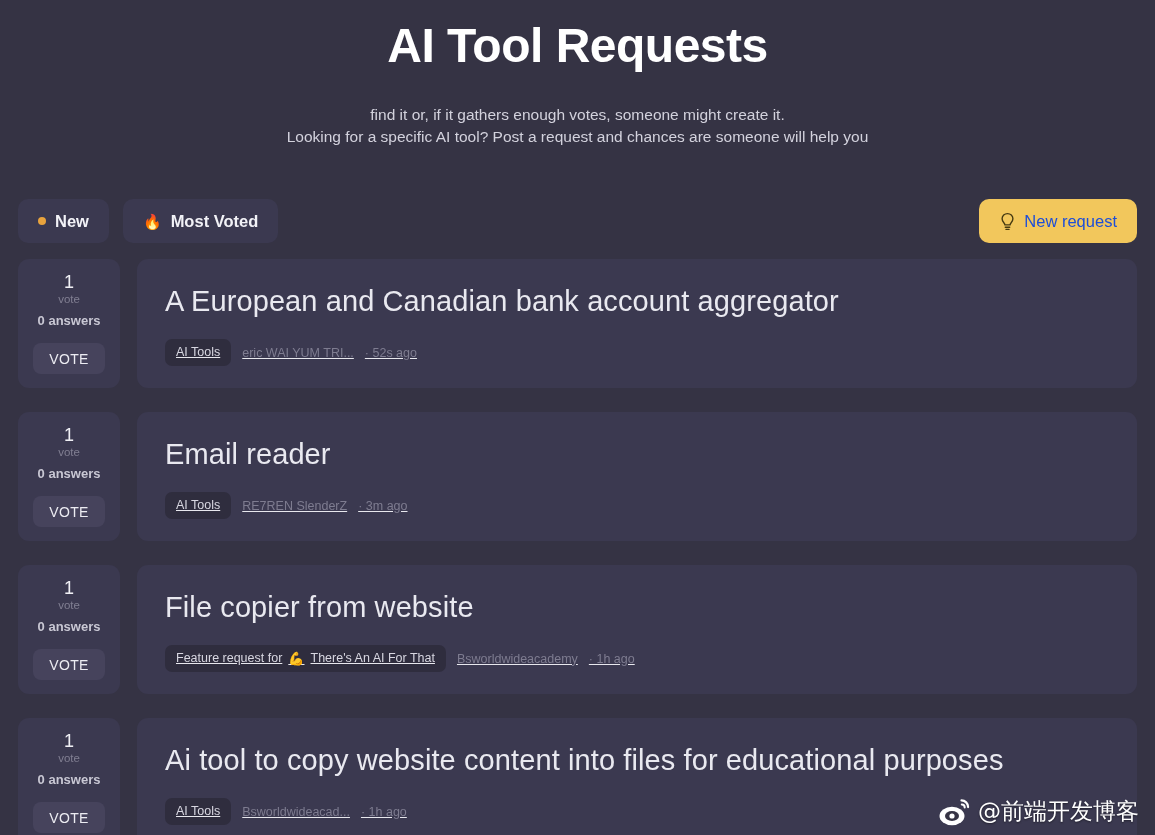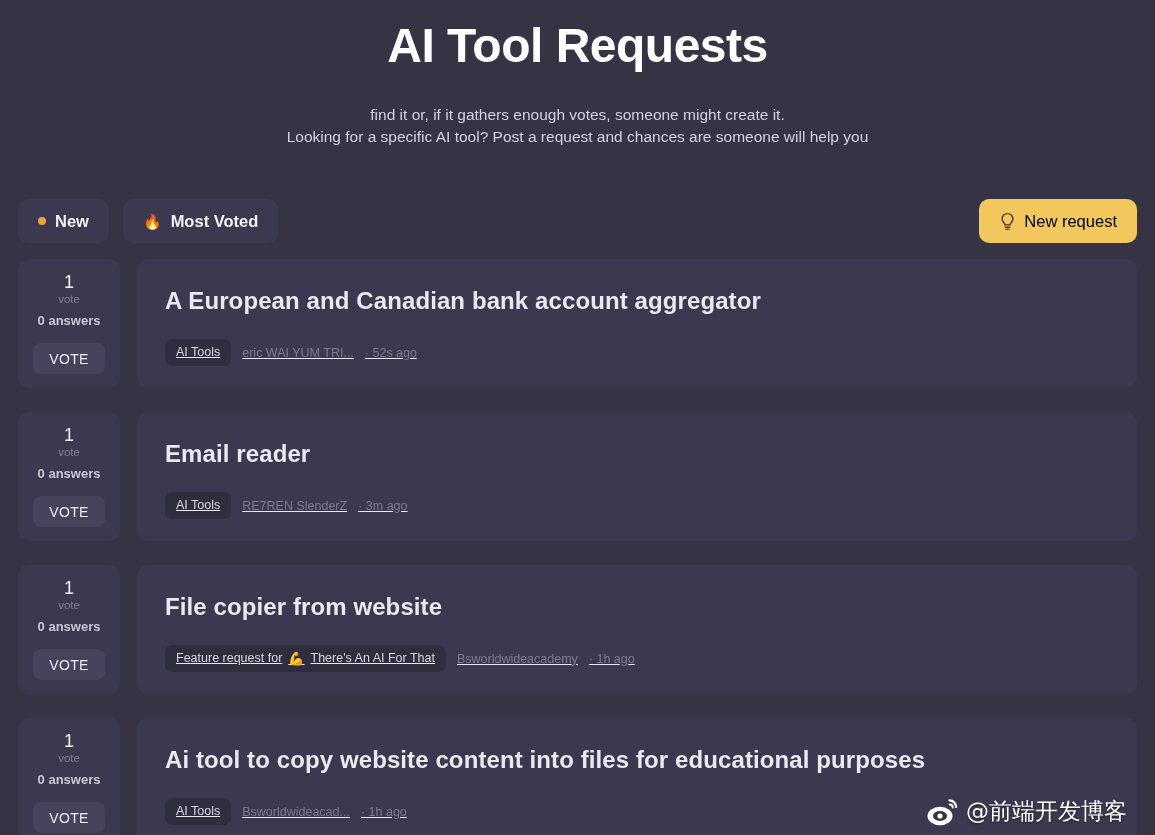--- a/index.html
+++ b/index.html
@@ -88,21 +88,21 @@
 
   .new-request-btn {
     display: flex;
     align-items: center;
     justify-content: center;
     gap: 8px;
     height: 44px;
     padding: 0 20px;
     border-radius: 10px;
     background: #f2c75c;
-    color: #000000;
+    color: #1d4ed8;
     font-size: 16.5px;
     font-weight: 500;
     cursor: pointer;
     user-select: none;
     border: none;
     font-family: "Liberation Sans", sans-serif;
   }
 
   .bulb-icon { display: block; flex: none; }
 
@@ -179,22 +179,22 @@
     background: #3b3950;
     border-radius: 11px;
     padding: 28px 26px 22px 28px;
     display: flex;
     flex-direction: column;
     justify-content: flex-start;
     cursor: pointer;
   }
 
   .request-title {
-    font-size: 24px;
-    font-weight: 700;
+    font-size: 29px;
+    font-weight: 400;
     color: #e9e9f0;
     line-height: 28px;
     letter-spacing: 0.1px;
   }
 
   .request-meta {
     margin-top: 24px;
     display: flex;
     align-items: center;
     gap: 11px;
@@ -223,21 +223,21 @@
   .meta-author {
     font-size: 12.5px;
     color: #7e7c90;
     line-height: 16px;
     white-space: nowrap;
   }
 
   
   .watermark {
     position: absolute;
-    right: 28px;
+    right: 16px;
     bottom: 8px;
     display: flex;
     align-items: center;
     gap: 7px;
     color: #ffffff;
     font-size: 23px;
     font-weight: 500;
     font-family: "DejaVu Sans", sans-serif;
     pointer-events: none;
     text-shadow: 0 1px 2px rgba(0,0,0,0.45);

